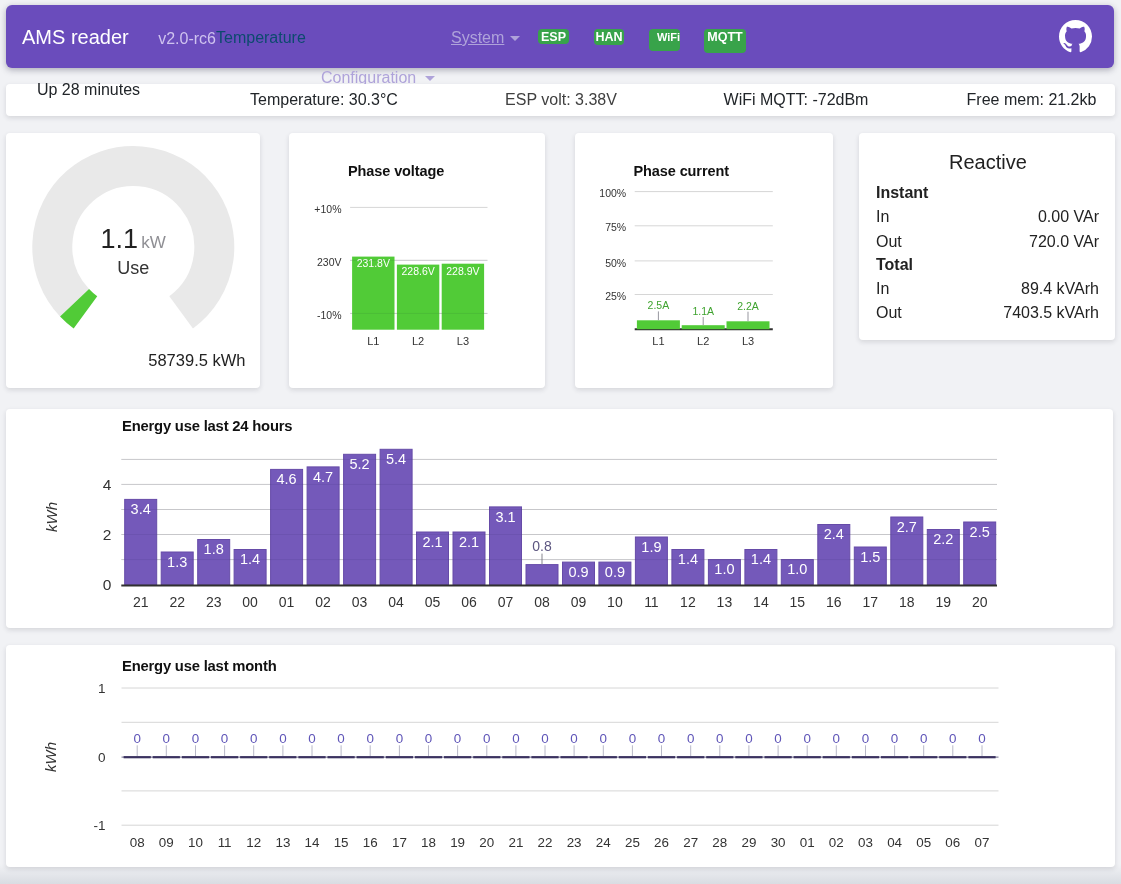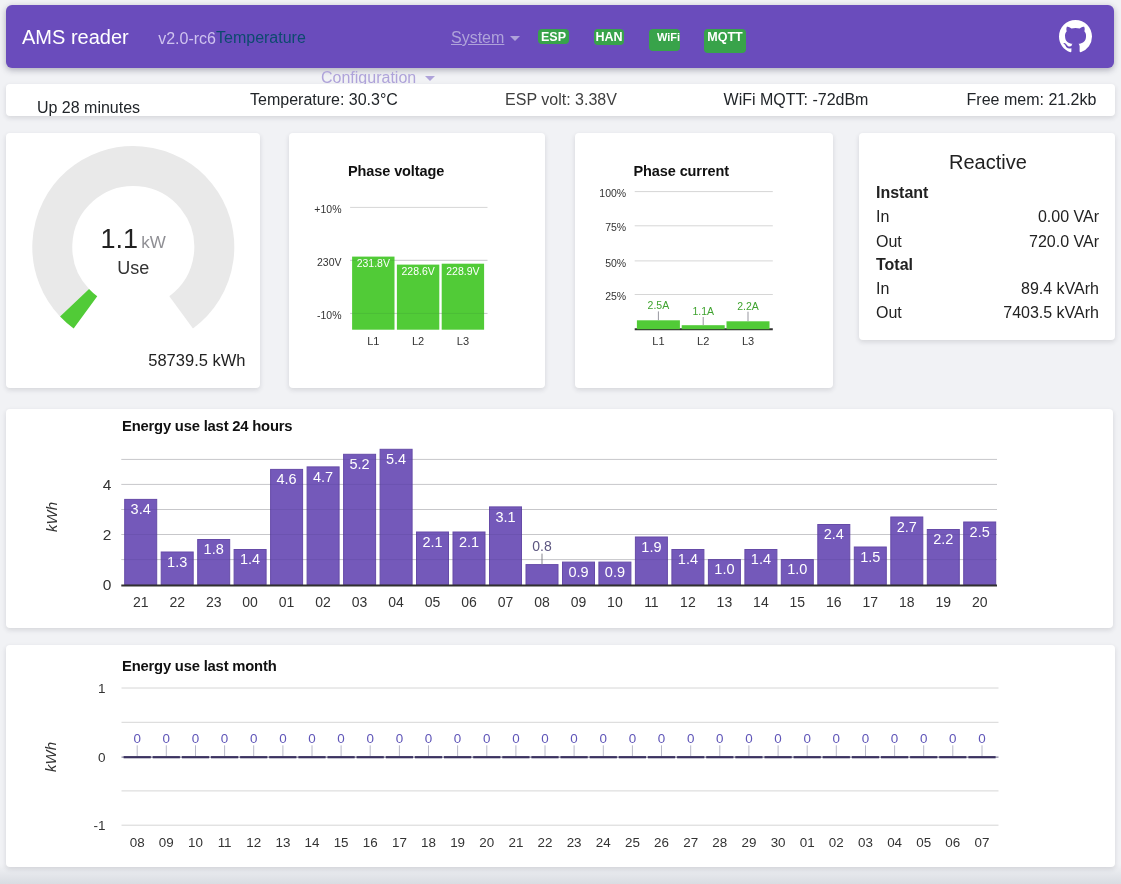--- a/index.html
+++ b/index.html
@@ -7,21 +7,21 @@
 <div class="abs" style="left:321px;top:28.6px;color:#afa3da;font-size:16px;margin-top:40px;">Configuration<span style="display:inline-block;vertical-align:2px;margin-left:9px;width:0;height:0;border-top:5px solid #afa3da;border-left:5px solid transparent;border-right:5px solid transparent;"></span></div>
 <div class="abs" style="left:451px;top:28.6px;color:#afa3da;font-size:16px;text-decoration:underline;">System<span style="display:inline-block;vertical-align:2px;margin-left:6px;width:0;height:0;border-top:5px solid #afa3da;border-left:5px solid transparent;border-right:5px solid transparent;"></span></div>
 <div class="abs" style="left:538px;top:28.6px;width:31px;height:15px;background:#38a34a;border-radius:4px;color:#fff;font-size:12.5px;font-weight:bold;text-align:center;line-height:16.6px;">ESP</div>
 <div class="abs" style="left:594px;top:28.6px;width:30px;height:16.6px;background:#38a34a;border-radius:4px;color:#fff;font-size:12.5px;font-weight:bold;text-align:center;line-height:16.6px;">HAN</div>
 <div class="abs" style="left:649px;top:28.6px;width:31px;height:22px;background:#38a34a;border-radius:4px;color:#fff;font-size:11px;font-weight:bold;text-align:right;line-height:16.6px;">WiFi</div>
 <div class="abs" style="left:704px;top:28.6px;width:42px;height:24px;background:#38a34a;border-radius:4px;color:#fff;font-size:12.5px;font-weight:bold;text-align:center;line-height:16.6px;">MQTT</div>
 <svg class="abs" style="left:1058.5px;top:20.4px" width="33" height="33" viewBox="0 0 16 16">
     <path fill="#fff" d="M8 0C3.58 0 0 3.58 0 8c0 3.54 2.29 6.53 5.47 7.59.4.07.55-.17.55-.38 0-.19-.01-.82-.01-1.49-2.01.37-2.53-.49-2.69-.94-.09-.23-.48-.94-.82-1.13-.28-.15-.68-.52-.01-.53.63-.01 1.08.58 1.23.82.72 1.21 1.87.87 2.33.66.07-.52.28-.87.51-1.07-1.78-.2-3.64-.89-3.64-3.95 0-.87.31-1.59.82-2.15-.08-.2-.36-1.02.08-2.12 0 0 .67-.21 2.2.82.64-.18 1.32-.27 2-.27.68 0 1.36.09 2 .27 1.53-1.04 2.2-.82 2.2-.82.44 1.1.16 1.92.08 2.12.51.56.82 1.27.82 2.15 0 3.07-1.87 3.75-3.65 3.95.29.25.54.73.54 1.48 0 1.07-.01 1.93-.01 2.2 0 .21.15.46.55.38A8.01 8.01 0 0 0 16 8c0-4.42-3.58-8-8-8z"></path>
   </svg>
 <div class="card" style="left:6px;top:84px;width:1109px;height:32px;"></div>
-<div class="abs" style="left:88.5px;top:99px;transform:translateX(-50%);color:#212529;font-size:16px;white-space:nowrap;">Up 28 minutes</div>
+<div class="abs" style="left:88.5px;top:81px;transform:translateX(-50%);color:#212529;font-size:16px;white-space:nowrap;">Up 28 minutes</div>
 <div class="abs" style="left:324px;top:91px;transform:translateX(-50%);color:#212529;font-size:16px;white-space:nowrap;">Temperature: 30.3°C</div>
 <div class="abs" style="left:561px;top:91px;transform:translateX(-50%);color:#404040;font-size:16px;white-space:nowrap;text-align:center;">ESP volt: 3.38V</div>
 <div class="abs" style="left:796px;top:91px;transform:translateX(-50%);color:#212529;font-size:16px;white-space:nowrap;">WiFi MQTT: -72dBm</div>
 <div class="abs" style="left:1031.5px;top:91px;transform:translateX(-50%);color:#212529;font-size:16px;white-space:nowrap;">Free mem: 21.2kb</div>
 <div class="card" style="left:6px;top:133px;width:254px;height:255px;"></div>
 <svg style="position:absolute;left:6px;top:133px" width="254" height="255" viewBox="0 0 254 255">
     <path d="M 68.54 169.76 A 81.0 81.0 0 1 1 175.14 179.36" fill="none" stroke="#e9e9e9" stroke-width="40"></path>
     <path d="M 79.46 179.36 A 81.0 81.0 0 0 1 68.54 169.76" fill="none" stroke="#51cb37" stroke-width="40"></path>
     <text x="94.4" y="114.69999999999999" font-size="27" fill="#222">1.1<tspan dx="3.2" font-size="17" fill="#8f8f94">kW</tspan></text>
     <text x="127.30000000000001" y="141.39999999999998" text-anchor="middle" font-size="18" fill="#333">Use</text>

